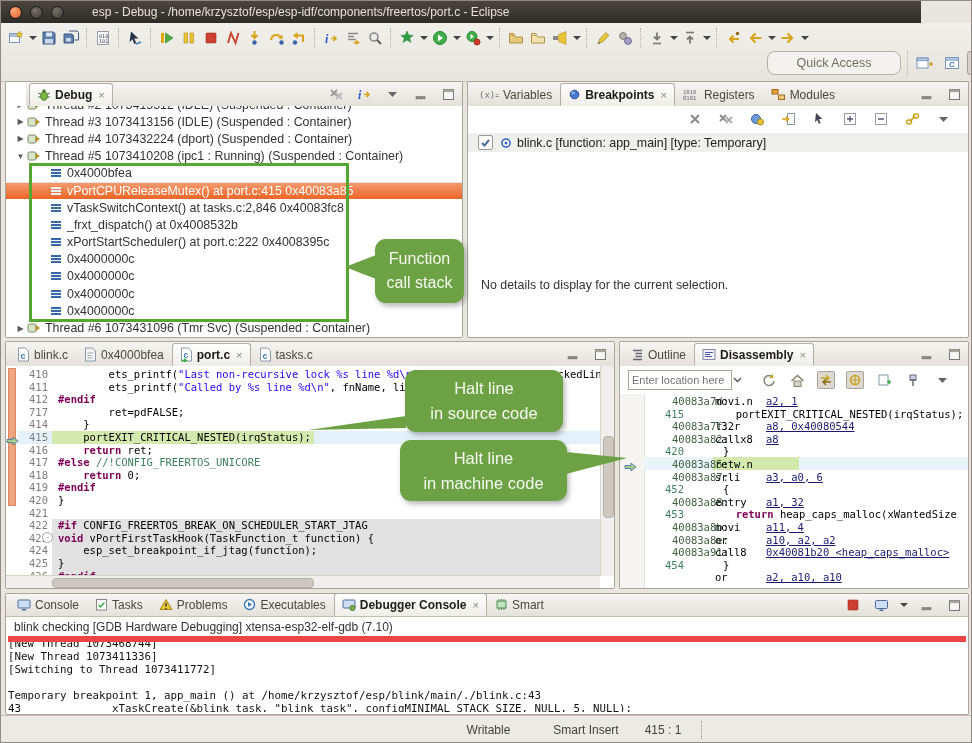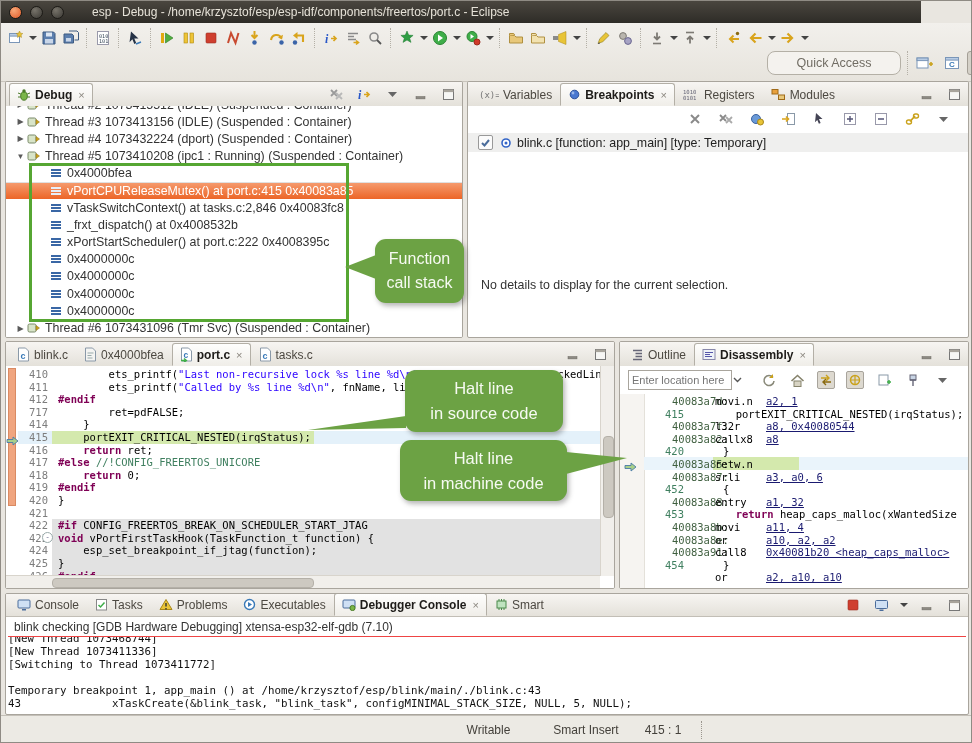--- a/index.html
+++ b/index.html
@@ -16,21 +16,21 @@
   .tbtn{width:22px;height:22px;display:flex;align-items:center;justify-content:center;border-radius:3px;}
   .tdd{width:11px;height:22px;display:flex;align-items:center;justify-content:center;}
   .sep{width:1px;height:20px;border-left:1px dotted #b4b0a6;margin:0 4px;}
   #qa-btn{position:absolute;left:766px;top:28px;width:132px;height:22px;border:1px solid #b4b0a6;border-radius:8px;color:#716d64;font-size:12.5px;display:flex;align-items:center;justify-content:center;background:#f4f2ee;}
   #persp-sep{position:absolute;left:906px;top:28px;height:24px;border-left:1px dotted #b4b0a6;}
   #persp-bar{position:absolute;left:912px;top:28px;display:flex;gap:3px;align-items:center;}
   .pbtn{width:24px;height:24px;display:flex;align-items:center;justify-content:center;border-radius:3px;}
   .pbtn.pressed{background:#d5d1c8;border:1px solid #a49f96;box-sizing:border-box;}
   
   .panel{position:absolute;background:#fff;border:1px solid #a9a59d;border-radius:2px;overflow:hidden;box-sizing:border-box;}
-  #p-debug{left:4px;top:80px;width:458px;height:257px;}
+  #p-debug{left:4px;top:80px;width:458px;height:257px;padding-left:20px;}
   #p-vars{left:466px;top:80px;width:502px;height:257px;}
   #p-edit{left:4px;top:340px;width:610px;height:248px;}
   #p-disasm{left:618px;top:340px;width:350px;height:248px;}
   #p-console{left:4px;top:592px;width:964px;height:122px;}
   .tabbar{position:relative;height:24px;background:linear-gradient(#f7f5f2,#e4e1da);border-bottom:1px solid #c2beb6;display:flex;align-items:flex-end;padding-left:3px;}
   .tab{height:23px;display:flex;align-items:center;gap:4px;padding:0 7px;font-size:12px;color:#4c4841;box-sizing:border-box;border:1px solid transparent;white-space:nowrap;}
   .tab.active{background:linear-gradient(#fefefd,#f0eee9);border-color:#b3afa6;border-bottom-color:#f0eee9;border-radius:3px 3px 0 0;color:#1e1c19;font-weight:bold;}
   .tclose{color:#8a867e;font-size:11px;margin-left:2px;font-weight:normal;}
   .corner-tools{position:absolute;right:3px;top:0;height:24px;display:flex;align-items:center;gap:6px;}
   .vtool-row{position:absolute;left:0;top:24px;width:100%;height:26px;display:flex;align-items:center;justify-content:flex-end;gap:9px;padding-right:14px;box-sizing:border-box;background:#fff;}
@@ -74,21 +74,21 @@
   #dis-rows{position:absolute;left:0;top:1px;right:0;}
   .arow{position:relative;height:12.6px;line-height:12.6px;font-family:"DejaVu Sans Mono",monospace;font-size:10.5px;white-space:pre;}
   .aaddr{position:absolute;left:52px;color:#3f5f3f;}
   .amn{position:absolute;left:95px;color:#000;}
   .aops{position:absolute;left:146px;color:#1a1a70;text-decoration:underline;}
   .anum{position:absolute;left:45px;color:#3f7f5f;}
   .acode{position:absolute;left:103px;}
   .albl{position:absolute;left:88px;color:#000080;font-weight:bold;}
   
   #con-header{position:absolute;left:8px;top:26px;font-size:12px;color:#333;white-space:nowrap;}
-  #con-text{position:absolute;left:2px;top:42px;right:2px;bottom:2px;background:#fff;overflow:hidden;border-top:1px solid #ef4444;}
+  #con-text{position:absolute;left:2px;top:42px;right:2px;bottom:2px;background:#fff;overflow:hidden;border-top:6px solid #ef4444;}
   #con-rows{margin-top:-5px;}
   .crow{height:13px;line-height:13px;font-family:"DejaVu Sans Mono",monospace;font-size:10.8px;color:#111;white-space:pre;}
   
   #statusbar{position:absolute;left:0;top:714px;width:972px;height:29px;background:#eceae4;border-top:1px solid #c4c0b8;font-size:12px;color:#44413b;}
   .stitem{position:absolute;top:7px;}
   #st-writable{left:440px;width:95px;text-align:center;}
   #st-insert{left:540px;width:90px;text-align:center;}
   #st-caret{left:632px;width:60px;text-align:center;}
   #st-grip{position:absolute;left:700px;top:5px;height:18px;border-left:1px dotted #9a968e;}
   

